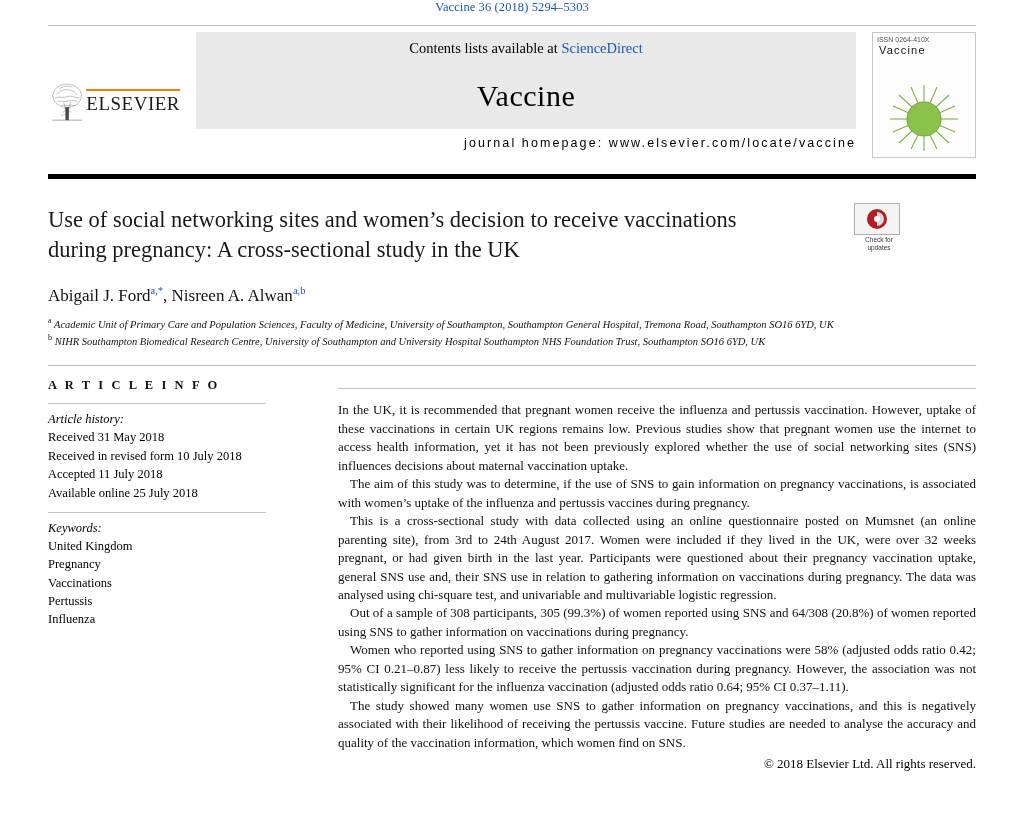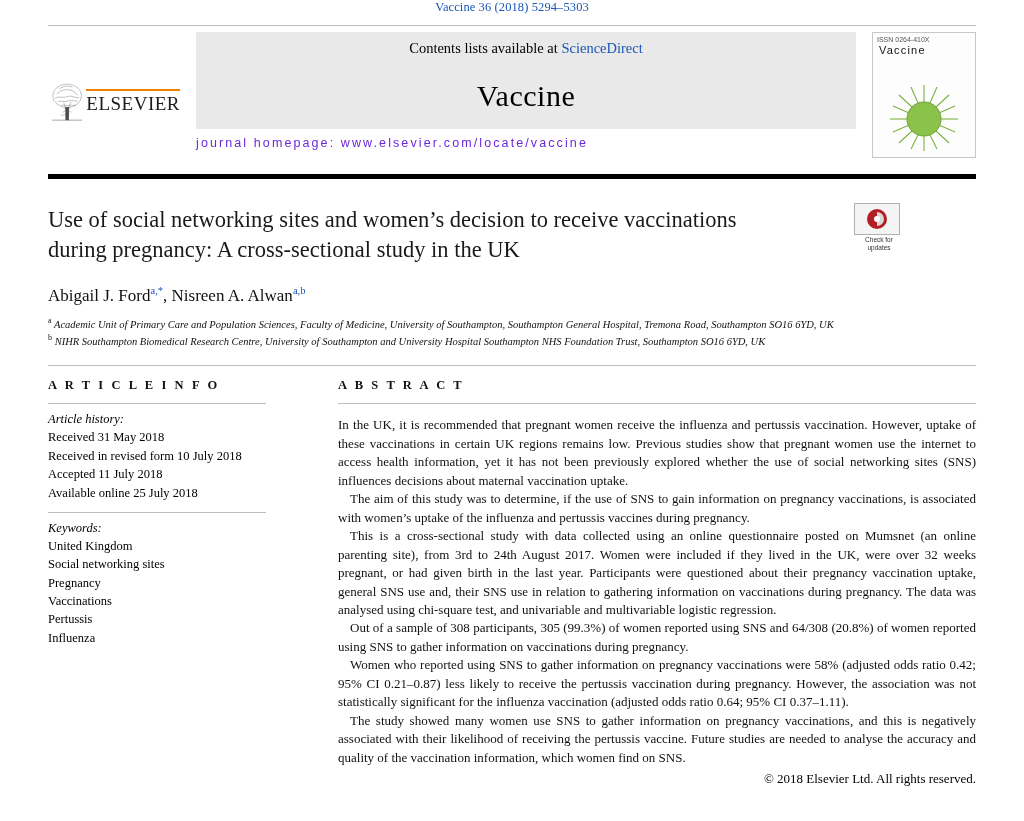--- a/index.html
+++ b/index.html
@@ -90,24 +90,24 @@
     font-family: "Liberation Serif", serif;
     letter-spacing: 0.5px;
     margin-top: 6px;
   }
   .homepage {
     font-family: "Liberation Sans", sans-serif;
     font-size: 12.5px;
     letter-spacing: 2.1px;
     background: #ffffff;
     width: 100%;
-    text-align: left;
+    text-align: right;
     padding: 7px 0 8px 0;
     box-sizing: border-box;
-    color: #6d28d9;
+    color: #000000;
   }
   .cover {
     width: 104px;
     flex: 0 0 104px;
     border: 1px solid #c8c8c8;
     box-sizing: border-box;
     background: #fdfdfd;
     position: relative;
     height: 126px;
     overflow: hidden;
@@ -364,29 +364,27 @@
       <div class="sec-head">A R T I C L E   I N F O</div>
       <div class="rule-thin"></div>
       <div class="it-head">Article history:</div>
       <div class="hist-line">Received 31 May 2018</div>
       <div class="hist-line">Received in revised form 10 July 2018</div>
       <div class="hist-line">Accepted 11 July 2018</div>
       <div class="hist-line">Available online 25 July 2018</div>
       <div class="rule-thin"></div>
       <div class="it-head">Keywords:</div>
       <div class="kw-line">United Kingdom</div>
-      <div class="kw-line">Social networking sites</div>
       <div class="kw-line">Pregnancy</div>
       <div class="kw-line">Vaccinations</div>
       <div class="kw-line">Pertussis</div>
       <div class="kw-line">Influenza</div>
     </div>
 
     <div class="col-right">
-      <div class="sec-head">A B S T R A C T</div>
       <div class="rule-thin"></div>
       <div class="abstract-body">
         <p class="first">In the UK, it is recommended that pregnant women receive the influenza and pertussis vaccination. However, uptake of these vaccinations in certain UK regions remains low. Previous studies show that pregnant women use the internet to access health information, yet it has not been previously explored whether the use of social networking sites (SNS) influences decisions about maternal vaccination uptake.</p>
         <p>The aim of this study was to determine, if the use of SNS to gain information on pregnancy vaccinations, is associated with women’s uptake of the influenza and pertussis vaccines during pregnancy.</p>
         <p>This is a cross-sectional study with data collected using an online questionnaire posted on Mumsnet (an online parenting site), from 3rd to 24th August 2017. Women were included if they lived in the UK, were over 32 weeks pregnant, or had given birth in the last year. Participants were questioned about their pregnancy vaccination uptake, general SNS use and, their SNS use in relation to gathering information on vaccinations during pregnancy. The data was analysed using chi-square test, and univariable and multivariable logistic regression.</p>
         <p>Out of a sample of 308 participants, 305 (99.3%) of women reported using SNS and 64/308 (20.8%) of women reported using SNS to gather information on vaccinations during pregnancy.</p>
         <p>Women who reported using SNS to gather information on pregnancy vaccinations were 58% (adjusted odds ratio 0.42; 95% CI 0.21–0.87) less likely to receive the pertussis vaccination during pregnancy. However, the association was not statistically significant for the influenza vaccination (adjusted odds ratio 0.64; 95% CI 0.37–1.11).</p>
         <p>The study showed many women use SNS to gather information on pregnancy vaccinations, and this is negatively associated with their likelihood of receiving the pertussis vaccine. Future studies are needed to analyse the accuracy and quality of the vaccination information, which women find on SNS.</p>
       </div>
       <div class="copyright">© 2018 Elsevier Ltd. All rights reserved.</div>

